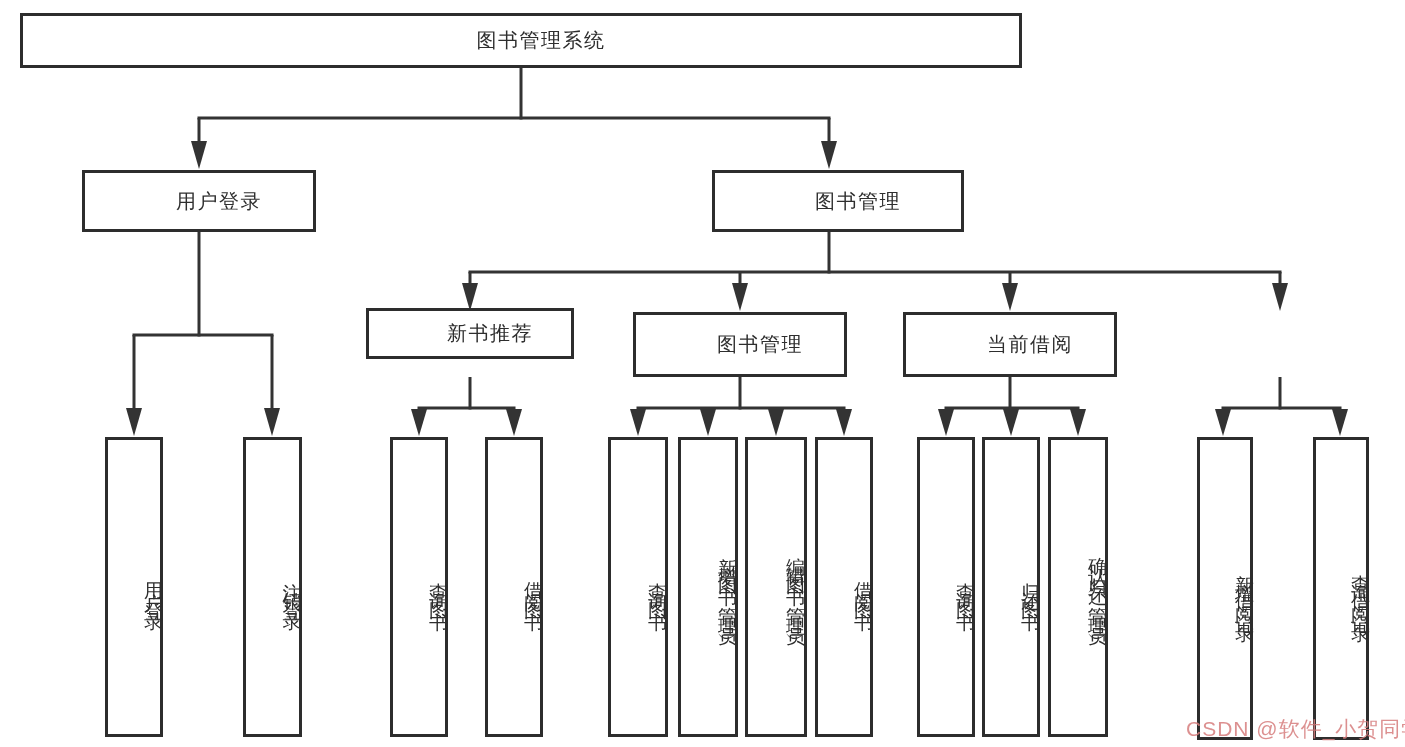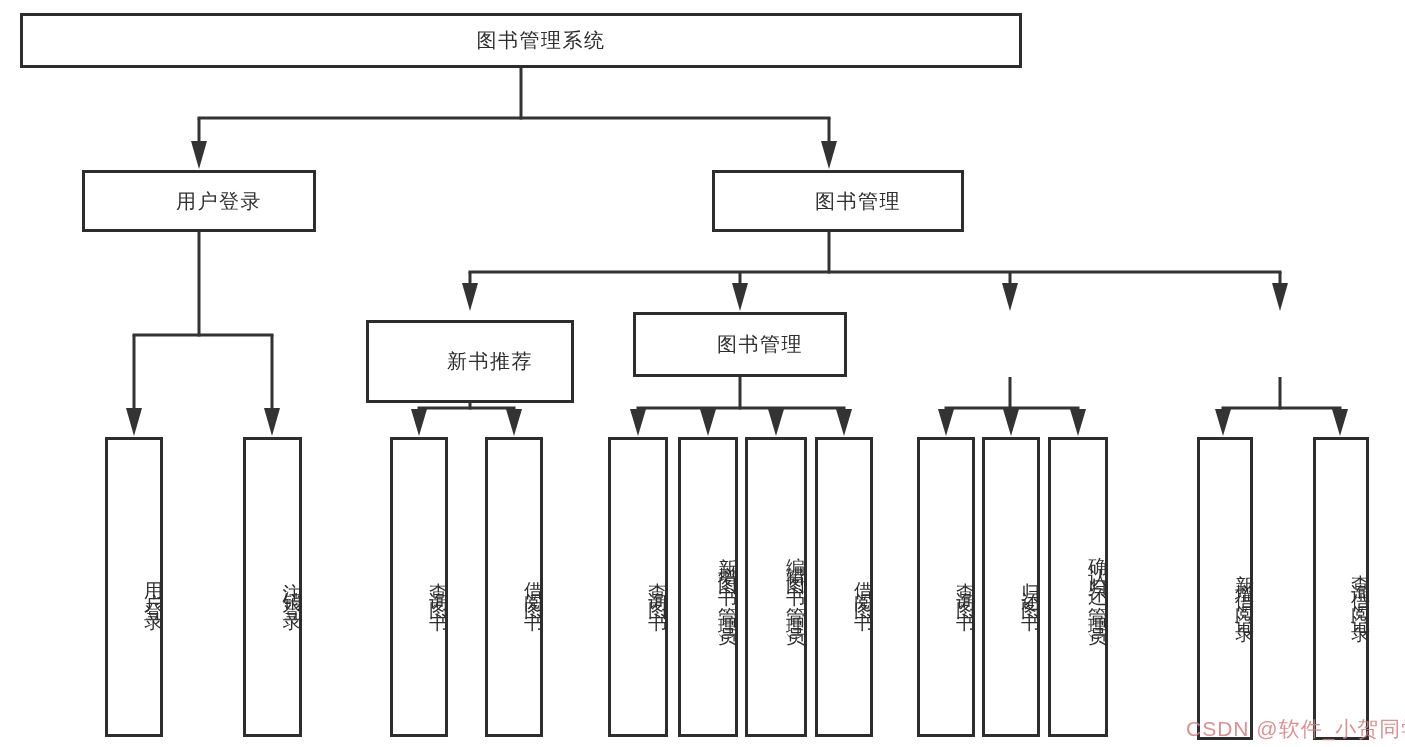--- a/index.html
+++ b/index.html
@@ -98,25 +98,28 @@
     <span>图书管理系统</span>
   </div>
 
   <div class="box box-h" style="left:82px;top:170px;width:234px;height:62px">
     <span>用户登录</span>
   </div>
   <div class="box box-h" style="left:712px;top:170px;width:252px;height:62px">
     <span>图书管理</span>
   </div>
 
-  <div class="box box-h" style="left:366px;top:320px;width:208px;height:83px">
+  <div class="box box-h" style="left:366px;top:308px;width:208px;height:51px">
     <span>新书推荐</span>
   </div>
   <div class="box box-h" style="left:633px;top:312px;width:214px;height:65px">
     <span>图书管理</span>
+  </div>
+  <div class="box box-h" style="left:903px;top:312px;width:214px;height:65px">
+    <span>当前借阅</span>
   </div>
 
   <div class="box box-v" style="left:105px;top:437px;width:58px;height:300px">
     <span class="vtext">用户登录</span>
   </div>
   <div class="box box-v" style="left:243px;top:437px;width:59px;height:300px">
     <span class="vtext">注销登录</span>
   </div>
   <div class="box box-v" style="left:390px;top:437px;width:58px;height:300px">
     <span class="vtext">查询图书</span>

